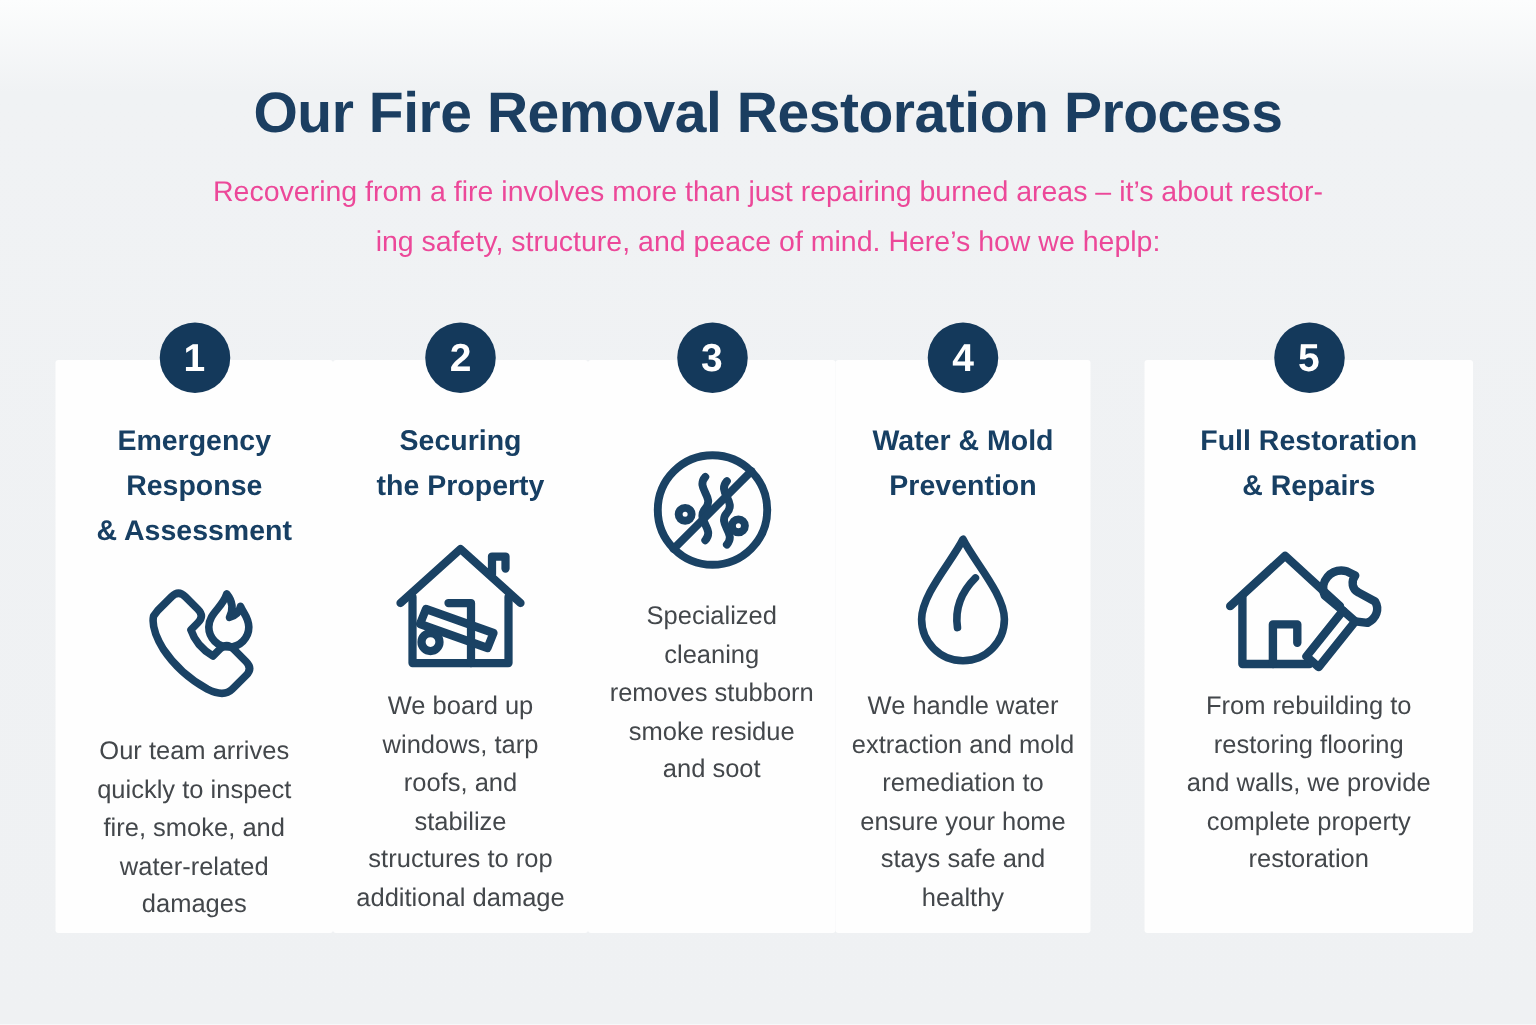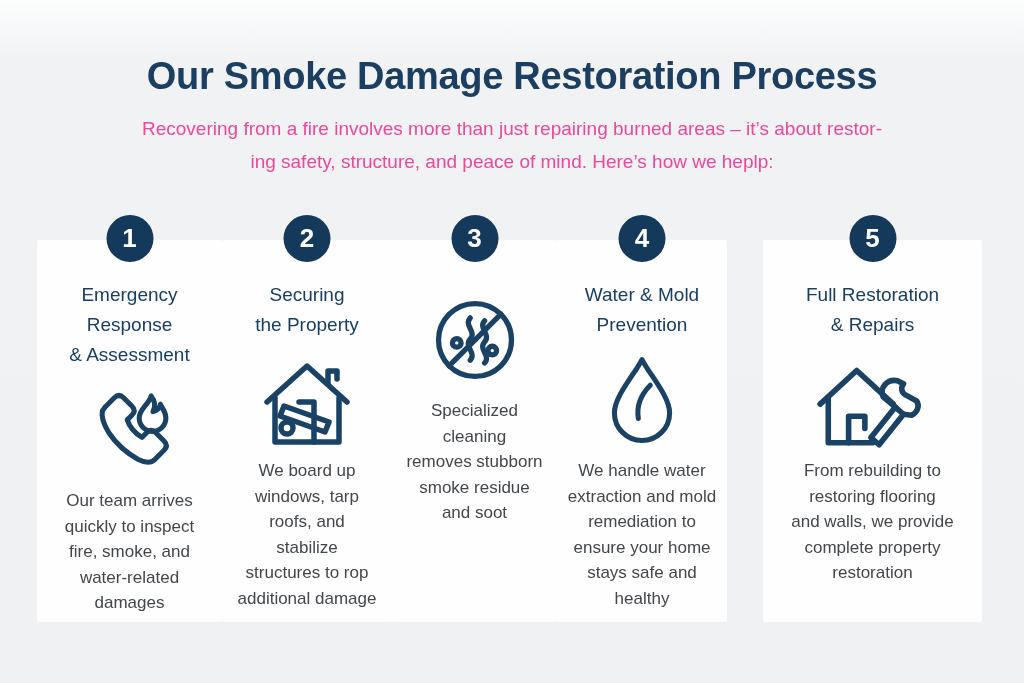--- a/index.html
+++ b/index.html
@@ -31,38 +31,38 @@
   .card.w3{width:165px;}
   .card.w4{width:170px;}
   .card.w5{width:219px;margin-left:36px;}
   .badge{
     position:absolute;top:-25px;left:50%;transform:translateX(-50%);
     width:47px;height:47px;border-radius:50%;background:#14395b;
     color:#ffffff;font-size:26px;font-weight:700;
     display:flex;align-items:center;justify-content:center;
   }
   .step-title{
-    margin:0;font-size:19px;font-weight:400;color:#173f63;
+    margin:0;font-size:19px;font-weight:700;color:#173f63;
     line-height:30px;white-space:pre-line;
   }
   .icon-wrap{height:112px;display:flex;align-items:center;justify-content:center;margin-top:4px;}
   .icon-wrap svg{display:block;}
   .ico{stroke:#1a4264;stroke-width:5.5;fill:none;stroke-linecap:round;stroke-linejoin:round;}
   .step-desc{
     margin:2px 6px 16px;font-size:17px;line-height:25.5px;color:#43474b;
     white-space:pre-line;
   }
 </style>
 </head>
 <body>
 
 <div class="canvas">
 
   <div class="header">
-    <h1 class="page-title">Our Smoke Damage Restoration Process</h1>
+    <h1 class="page-title">Our Fire Removal Restoration Process</h1>
     <div class="page-subtitle">Recovering from a fire involves more than just repairing burned areas – it’s about restor-
 ing safety, structure, and peace of mind. Here’s how we heplp:</div>
   </div>
 
   <div class="cards">
 
     <div class="card w1">
       <div class="badge">
         <span>1</span>
       </div>

